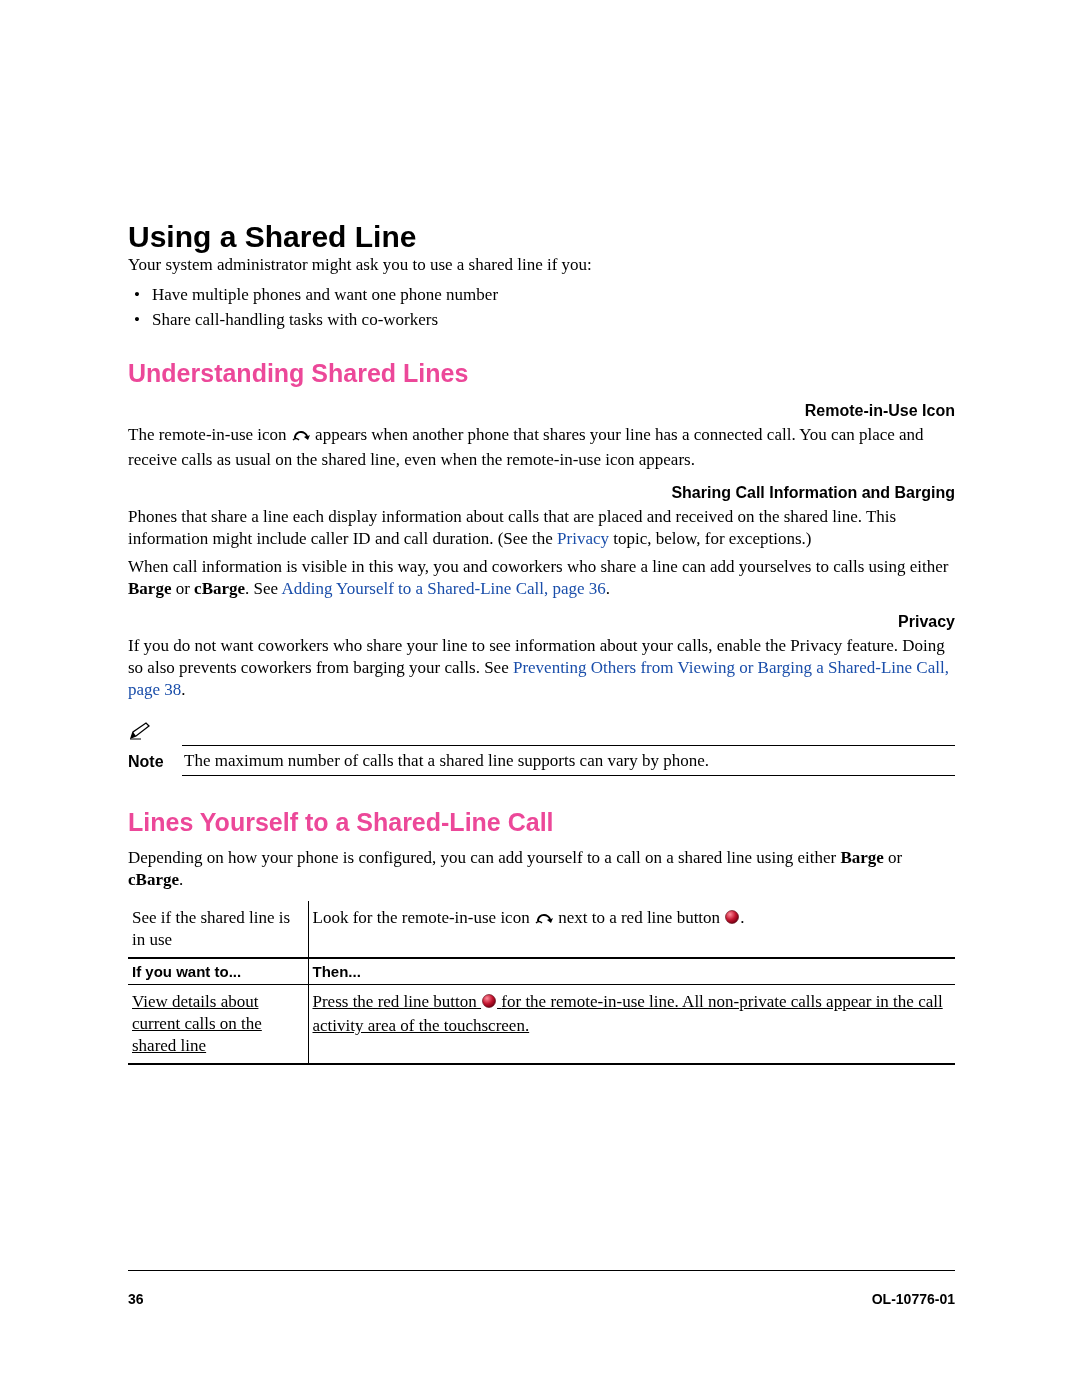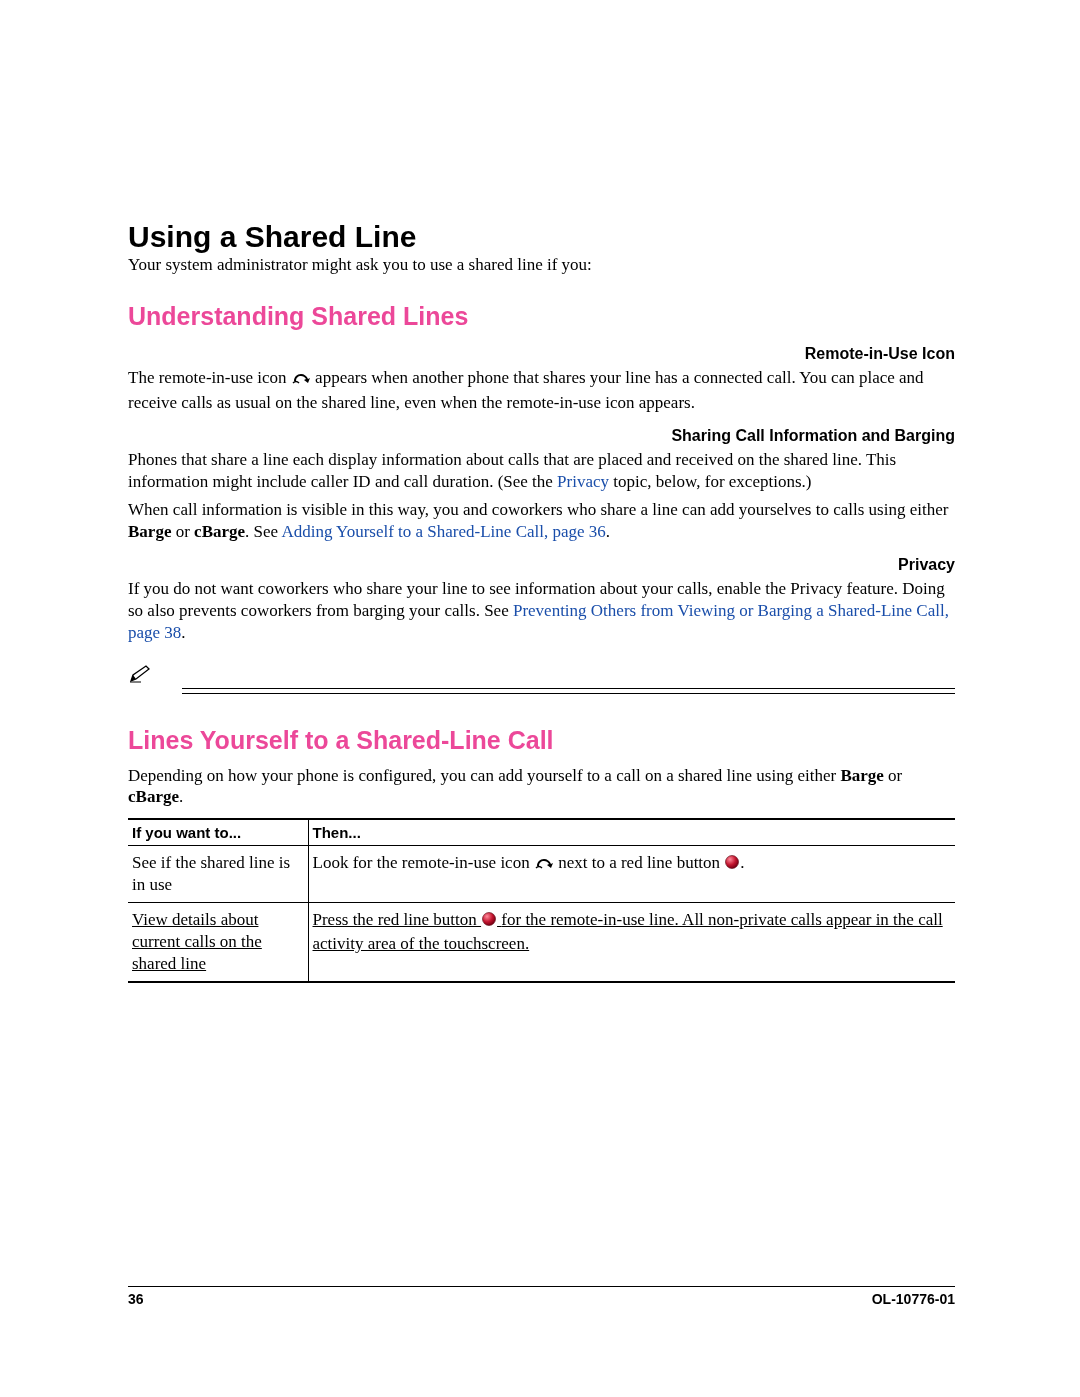--- a/index.html
+++ b/index.html
@@ -121,39 +121,41 @@
     line-height: 1.3;
   }
   table.doc-table tr:last-child td { border-bottom: 2px solid #000; text-decoration: underline; }
   table.doc-table .col1 { width: 180px; }
   .footer {
     position: absolute;
     left: 128px;
     right: 125px;
     bottom: 90px;
     border-top: 1px solid #000;
-    padding-top: 4px;
+    padding-top: 20px;
     display: flex;
     justify-content: space-between;
     font-family: Arial, Helvetica, sans-serif;
     font-weight: bold;
     font-size: 14px;
   }
   .icon-inline { display: inline-block; vertical-align: -3px; }
   .red-dot {
     display: inline-block;
     vertical-align: -2px;
   }
 </style>
 </head>
 <body>
 
 <div class="h1">Using a Shared Line</div>
 <p class="body">Your system administrator might ask you to use a shared line if you:</p>
 <ul class="bullets">
+  <li>Have multiple phones and want one phone number</li>
+  <li>Share call-handling tasks with co-workers</li>
 </ul>
 
 <div class="h2">Understanding Shared Lines</div>
 
 <div class="h3">Remote-in-Use Icon</div>
 <p class="body">
   <span>The remote-in-use icon </span>
   <span class="icon-inline">
     <svg width="20" height="16" viewBox="0 0 20 16">
       <path d="M3 11 C3 7, 6 4, 10 4 C13 4, 16 6, 17 9 L19 8 L17 13 L13 10 L15 9 C14 7, 12 6, 10 6 C7 6, 5 8, 5 11 Z" fill="#000"></path>
@@ -178,35 +180,35 @@
 
 <div class="note-block">
   <span class="pencil">
     <svg width="26" height="20" viewBox="0 0 26 20">
       <path d="M3 17 L5 11 L18 2 L21 5 L8 15 Z" fill="none" stroke="#000" stroke-width="1.3"></path>
       <path d="M3 17 L5 11 L8 15 Z" fill="#000"></path>
       <line x1="2" y1="18" x2="13" y2="18" stroke="#000" stroke-width="1"></line>
     </svg>
   </span>
   <div class="note-rule-top"></div>
+  <div class="note-row">
+    <div class="note-label">Note</div>
+    <div class="note-text">The maximum number of calls that a shared line supports can vary by phone.</div>
+  </div>
   <div class="note-rule-bottom"></div>
 </div>
 
 <div class="h2" style="margin-top:32px">Lines Yourself to a Shared-Line Call</div>
 <p class="body">
   <span>Depending on how your phone is configured, you can add yourself to a call on a shared line using either </span><span class="bold">Barge</span><span> or </span><span class="bold">cBarge</span><span>.</span>
 </p>
 
 <table class="doc-table">
   <tbody>
       <tr>
-    <th class="col1">If you want to...</th>
-    <th>Then...</th>
-  </tr>
-  <tr>
     <td>See if the shared line is in use</td>
     <td>
       <span>Look for the remote-in-use icon </span>
       <span class="icon-inline">
         <svg width="20" height="16" viewBox="0 0 20 16">
           <path d="M3 11 C3 7, 6 4, 10 4 C13 4, 16 6, 17 9 L19 8 L17 13 L13 10 L15 9 C14 7, 12 6, 10 6 C7 6, 5 8, 5 11 Z" fill="#000"></path>
           <path d="M2 13 C4 11, 6 11, 8 13" stroke="#000" stroke-width="1.5" fill="none"></path>
         </svg>
       </span>
       <span> next to a red line button </span>
@@ -218,20 +220,24 @@
               <stop offset="60%" stop-color="#c2152f"></stop>
               <stop offset="100%" stop-color="#7a0015"></stop>
             </radialGradient>
           </defs>
           <circle cx="8" cy="8" r="6.5" fill="url(#g1)" stroke="#55000c" stroke-width="0.6"></circle>
         </svg>
       </span><span>.</span>
     </td>
   </tr>
   <tr>
+    <th class="col1">If you want to...</th>
+    <th>Then...</th>
+  </tr>
+  <tr>
     <td>View details about current calls on the shared line</td>
     <td>
       <span>Press the red line button </span>
       <span class="red-dot">
         <svg width="16" height="16" viewBox="0 0 16 16">
           <defs>
             <radialGradient id="g2" cx="35%" cy="30%" r="70%">
               <stop offset="0%" stop-color="#ff8a9a"></stop>
               <stop offset="60%" stop-color="#c2152f"></stop>
               <stop offset="100%" stop-color="#7a0015"></stop>

